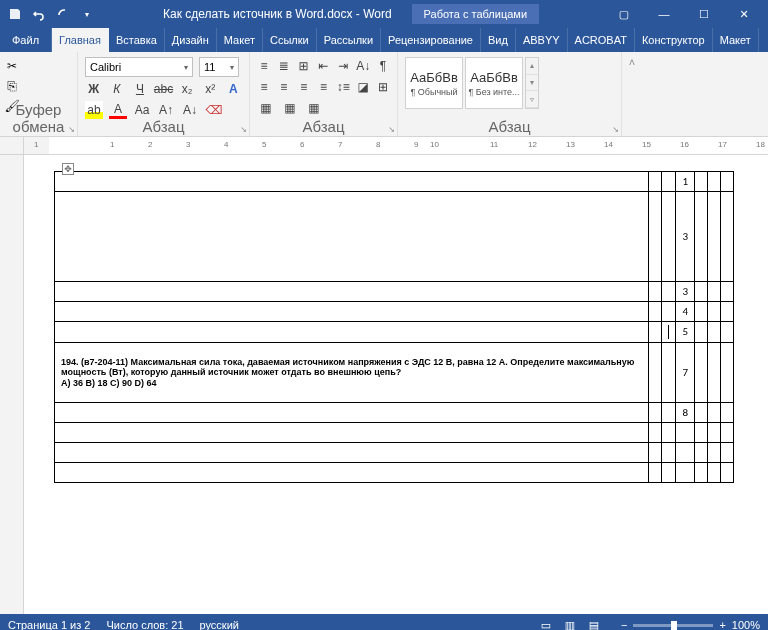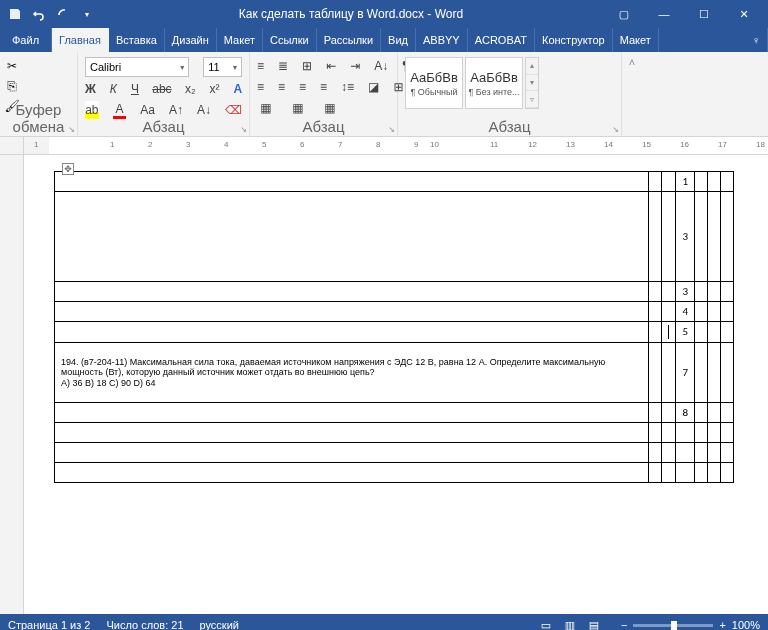--- a/index.html
+++ b/index.html
@@ -19,21 +19,21 @@
 .ribbon{height:85px;background:#f3f3f3;border-bottom:1px solid #d4d4d4;display:flex}
 .rgroup{border-right:1px solid #e1e1e1;padding:2px 4px;display:flex;flex-direction:column;position:relative}
 .rgroup-label{position:absolute;bottom:1px;left:0;right:0;text-align:center;font-size:15px;color:#666}
 .rgroup-body{flex:1;display:flex;align-items:flex-start;gap:2px}
 .expand{position:absolute;bottom:2px;right:2px;font-size:8px;color:#888}
 .big-btn{width:40px;display:flex;flex-direction:column;align-items:center;gap:2px;padding:4px 2px}
 .big-btn .lbl{font-size:10px;color:#444}
 .clip-icons{display:flex;flex-direction:column;gap:4px;padding-top:4px}
 .small-icon{width:16px;height:16px;display:flex;align-items:center;justify-content:center;font-size:12px}
 .font-controls{display:flex;flex-direction:column;gap:3px;padding:3px}
-.row{display:flex;gap:14px;align-items:center}
+.row{display:flex;gap:6px;align-items:center}
 .combo{height:20px;border:1px solid #c0c0c0;background:#fff;display:flex;align-items:center;padding:0 4px;font-size:11px}
 .combo .arr{margin-left:auto;font-size:8px;color:#666}
 .fbtn{width:18px;height:18px;display:flex;align-items:center;justify-content:center;font-size:12px;color:#444}
 .fbtn.bold{font-weight:bold}
 .fbtn.italic{font-style:italic}
 .fbtn.under{text-decoration:underline}
 .fbtn.strike{text-decoration:line-through}
 .para-controls{display:flex;flex-direction:column;gap:3px;padding:3px}
 .styles{display:flex;gap:2px;padding:3px}
 .style-box{width:58px;height:52px;border:1px solid #d0d0d0;background:#fff;display:flex;flex-direction:column;align-items:center;justify-content:center;cursor:pointer}
@@ -49,21 +49,21 @@
 .docarea{height:459px;display:flex;background:#fff}
 .ruler-v{width:24px;background:#f3f3f3;border-right:1px solid #d4d4d4}
 .page{flex:1;overflow:auto;padding:16px 20px;position:relative}
 .table-handle{position:absolute;left:38px;top:8px;width:12px;height:12px;border:1px solid #888;display:flex;align-items:center;justify-content:center;font-size:9px;color:#666;background:#fff}
 table.doc{border-collapse:collapse;width:680px;margin-left:10px}
 table.doc td{border:1px solid #000;padding:3px 6px;font-size:11px;font-family:Calibri,sans-serif;vertical-align:top;height:20px}
 table.doc td.hdr{text-align:center;font-weight:normal}
 table.doc td.c{text-align:center}
 table.doc td.tall{height:90px;vertical-align:middle}
 table.doc td.med{height:60px;vertical-align:middle}
-.question{font-size:9px;line-height:1.2;font-weight:normal}
+.question{font-size:9px;line-height:1.2;font-weight:bold}
 .cursor-bar{display:inline-block;width:1px;height:14px;background:#000;vertical-align:middle}
 .statusbar{height:22px;background:#2b579a;color:#fff;display:flex;align-items:center;font-size:11px;padding:0 8px;gap:16px}
 .statusbar .spacer{flex:1}
 .view-btns{display:flex;gap:2px}
 .vbtn{width:22px;height:18px;display:flex;align-items:center;justify-content:center}
 .zoom{display:flex;align-items:center;gap:6px}
 .zoom-slider{width:80px;height:3px;background:rgba(255,255,255,.4);position:relative}
 .zoom-thumb{position:absolute;left:38px;top:-3px;width:6px;height:9px;background:#fff}
 svg{display:block}
 </style>
@@ -83,38 +83,40 @@
         </svg>
       </div>
     <div class="qat-btn">
         <svg width="14" height="14" viewBox="0 0 14 14">
           <path fill="none" stroke="#fff" stroke-width="1.5" d="M9 3A5 5 0 0 0 3 8"></path>
         </svg>
       </div>
     <div class="qat-btn" style="font-size:8px">▾</div>
   </div>
   <div class="doctitle">
-    <span>Как сделать таблицу в Word.docx - Word</span>
+    <span>Как сделать источник в Word.docx - Word</span>
+    <span class="context-tab">Работа с таблицами</span>
   </div>
   <div class="winbtns">
     <div class="winbtn">▢</div>
     <div class="winbtn">—</div>
     <div class="winbtn">☐</div>
     <div class="winbtn">✕</div>
   </div>
 </div>
 
 <div class="menubar">
   <div class="menutab file">Файл</div>
   <div class="menutab active">Главная</div>
   <div class="menutab">Вставка</div>
   <div class="menutab">Дизайн</div>
   <div class="menutab">Макет</div>
   <div class="menutab">Ссылки</div>
   <div class="menutab">Рассылки</div>
+  <div class="menutab">Рецензирование</div>
   <div class="menutab">Вид</div>
   <div class="menutab">ABBYY</div>
   <div class="menutab">ACROBAT</div>
   <div class="menutab">Конструктор</div>
   <div class="menutab">Макет</div>
   <div class="menutab help">♀ </div>
 
 </div>
 
 <div class="ribbon">

